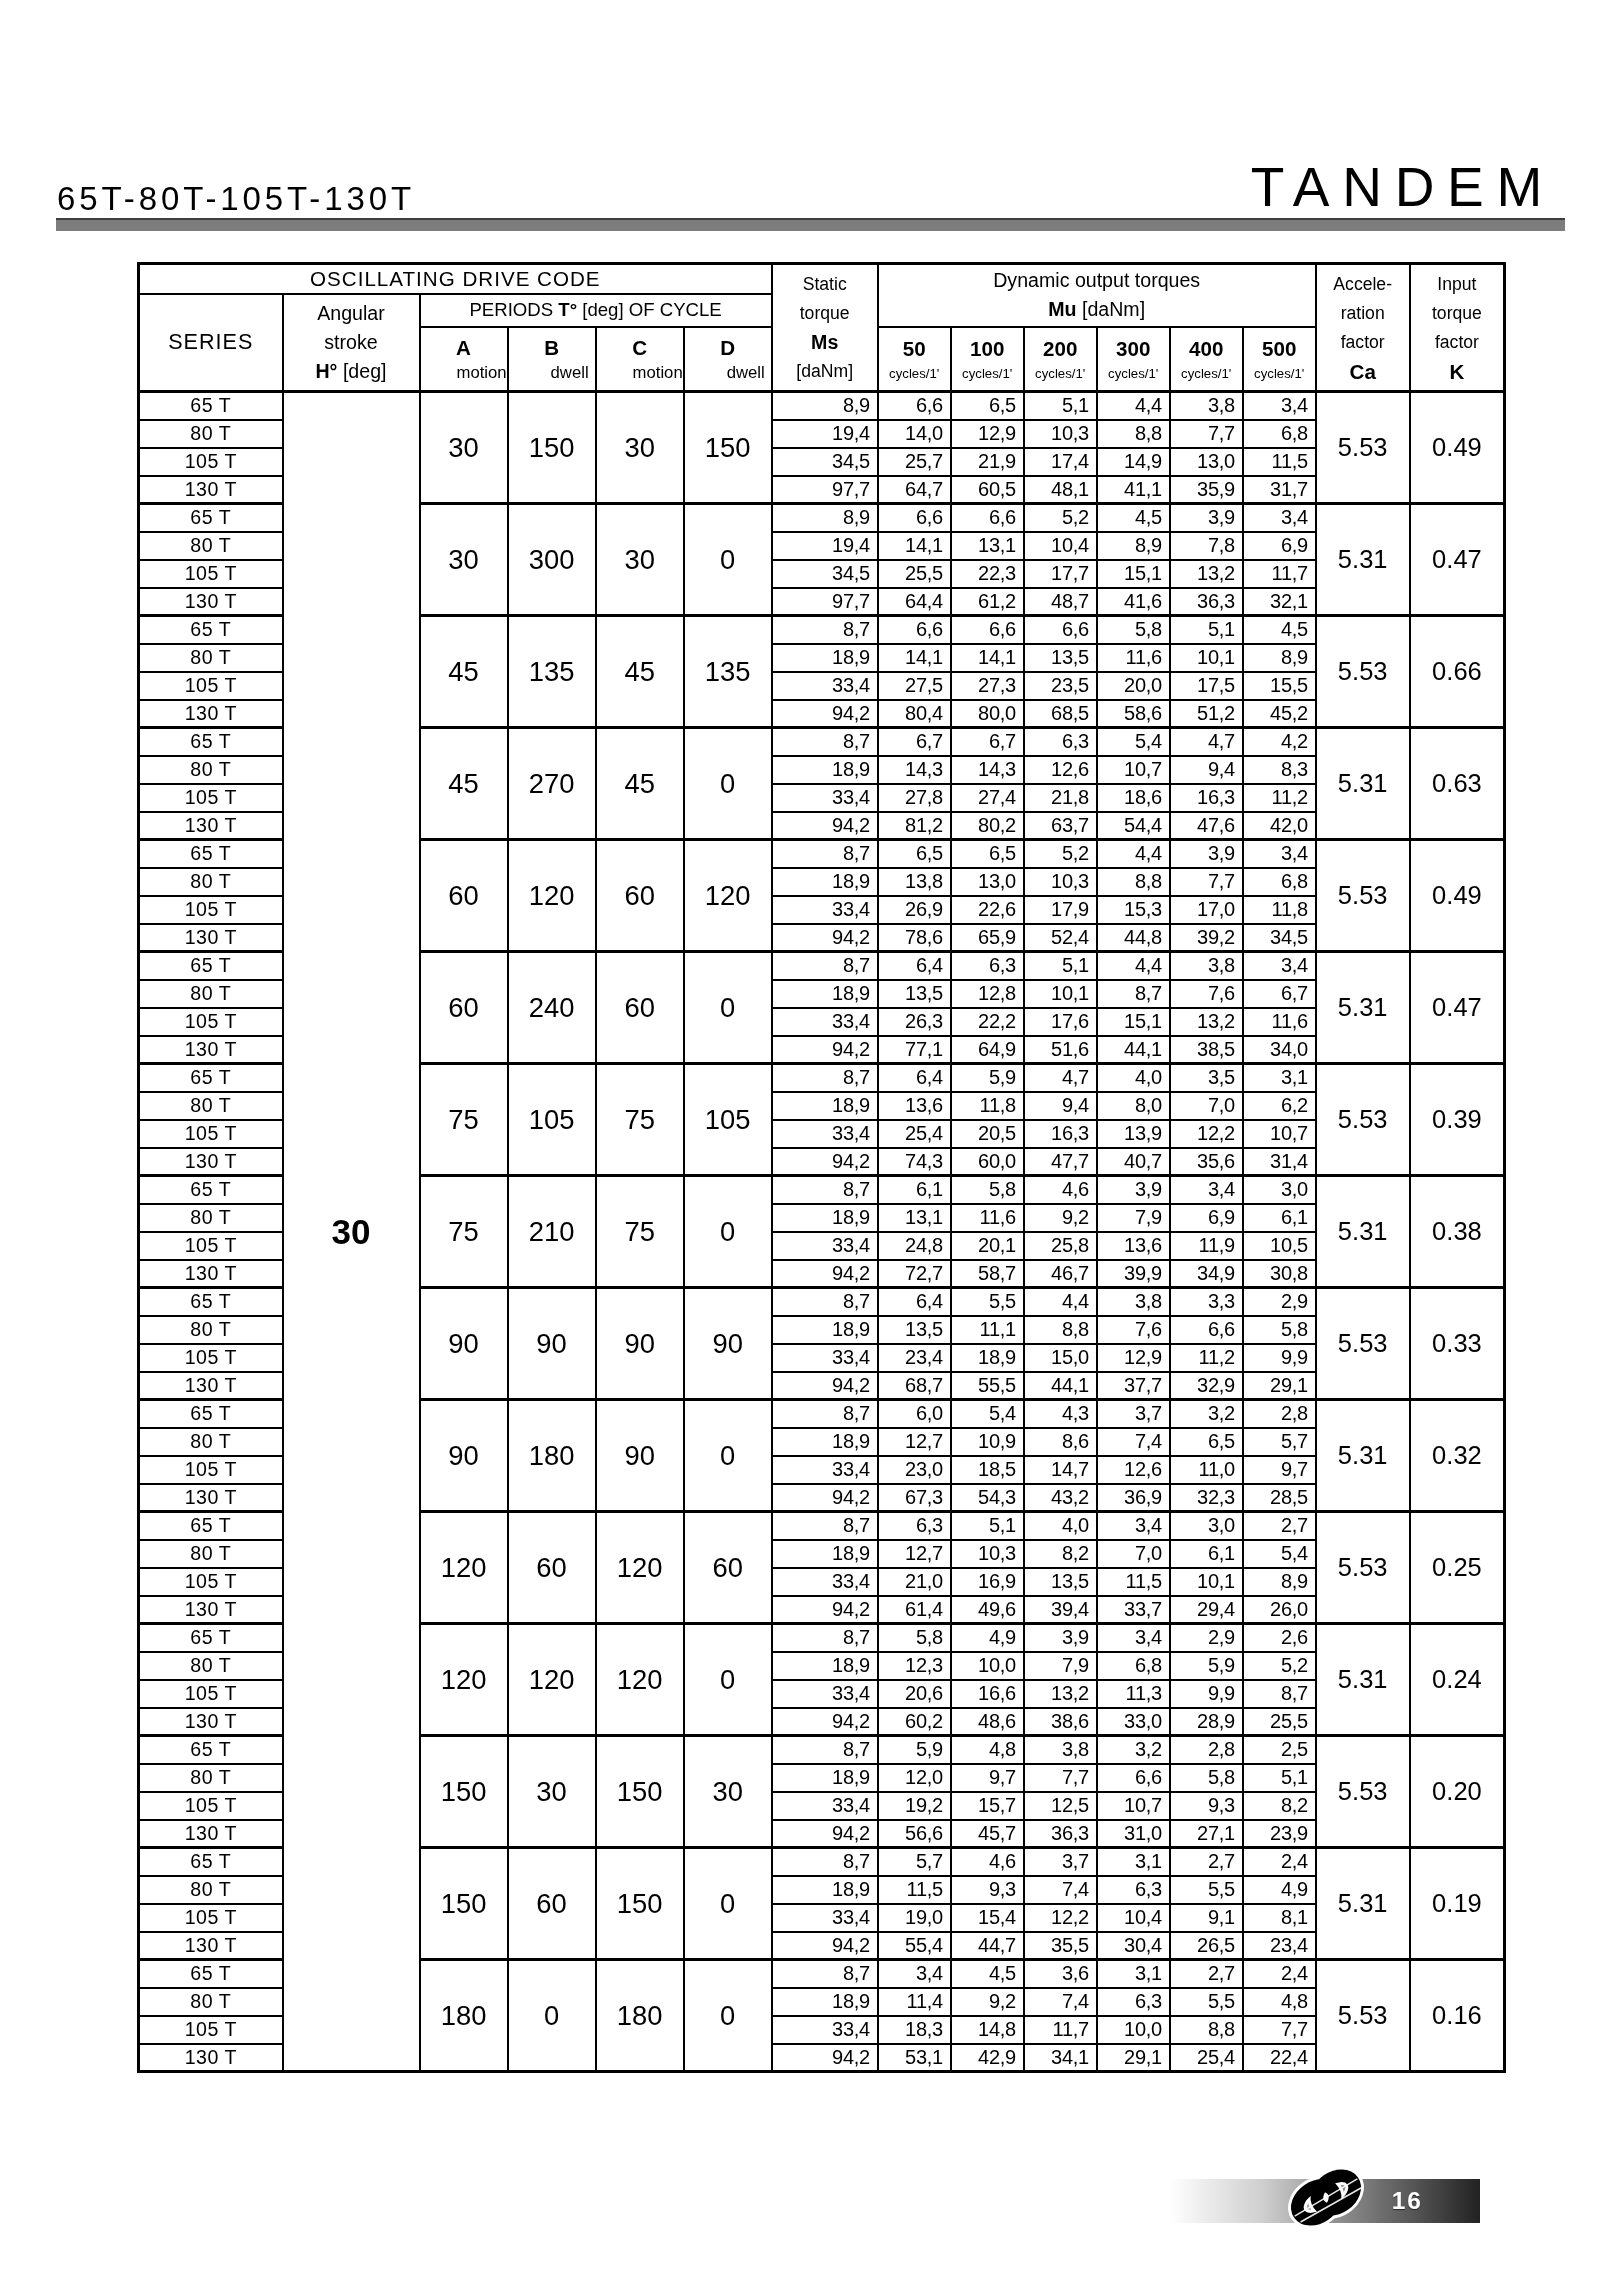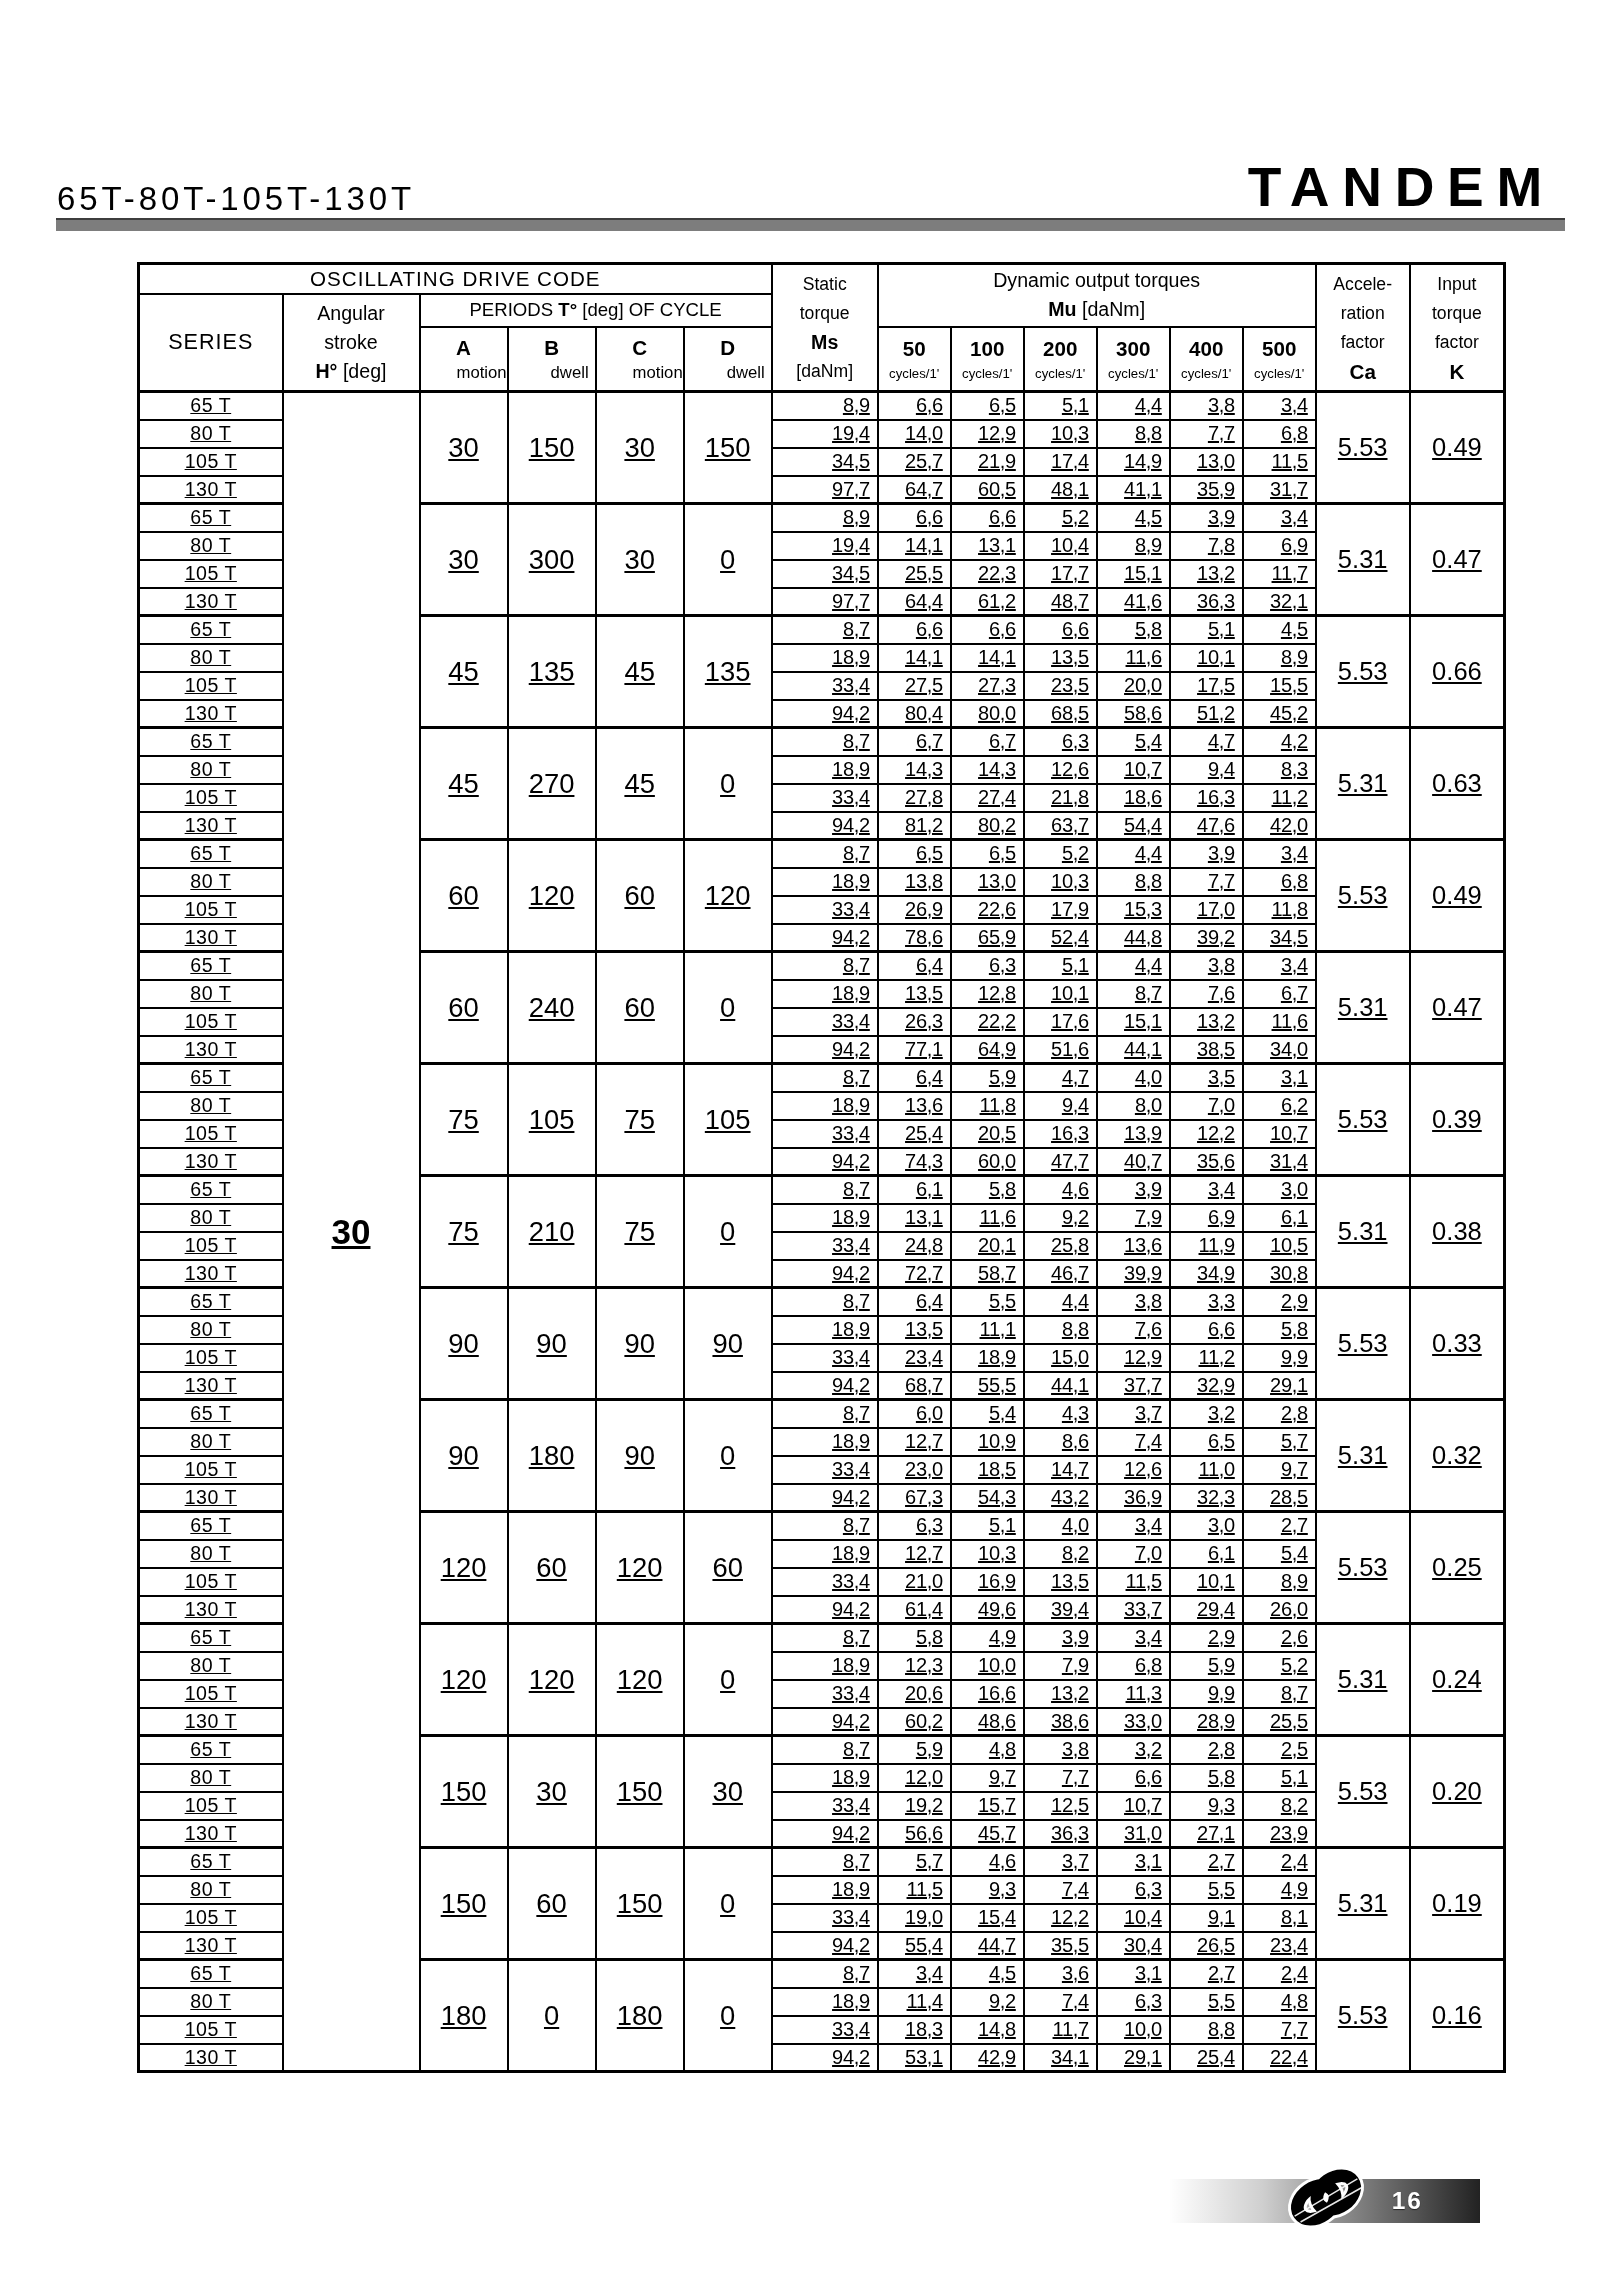--- a/index.html
+++ b/index.html
@@ -7,21 +7,21 @@
   body {
     width:1620px; height:2293px; position:relative;
     font-family:"Liberation Sans", sans-serif; color:#000;
   }
   .title-left {
     position:absolute; left:57px; top:180px;
     font-size:33px; letter-spacing:3.9px; font-weight:400;
   }
   .brand {
     position:absolute; right:65px; top:155px;
-    font-size:55px; letter-spacing:12.7px; font-weight:700;
+    font-size:55px; letter-spacing:12.7px; font-weight:400;
   }
   .rule {
     position:absolute; left:56px; top:218px; width:1509px; height:12.7px;
     background:#7d7d7d; border-top:2.9px solid #3e3e3e;
   }
   table.main {
     position:absolute; left:137px; top:262px;
     border-collapse:collapse; table-layout:fixed;
     border:3.9px solid #000;
   }
@@ -42,21 +42,21 @@
   .h-ms .sym { font-size:19.6px; }
   .h-dyn  { font-size:19.6px; line-height:29px; }
   .h-factor { font-size:17.6px; line-height:29px; }
   .h-factor .sym { font-size:20.6px; }
   .h-pcol .ltr { font-weight:bold; font-size:20.6px; line-height:29px; }
   .h-pcol .psub { font-size:16.7px; line-height:21.6px;padding-left:36px; }
   .h-speed .spd { font-weight:bold; font-size:20.6px; line-height:31px;text-align:center; }
   .h-speed .unit { font-size:13.2px; line-height:19.6px; }
   .bold { font-weight:bold; }
   
-  tbody tr { height:28px;text-decoration:underline; }
+  tbody tr { height:28px; }
   tr.group-start td { border-top:3.9px solid #000; }
   td.series { font-size:19.6px; letter-spacing:0.5px; }
   td.stroke { font-size:35px; font-weight:bold; }
   td.period { font-size:27.4px; }
   td.num { text-align:right; padding-right:6.9px; font-size:20px; letter-spacing:-0.3px; }
   td.factor { font-size:25.5px; }
   
   .footer-bar {
     position:absolute; left:1169px; top:2179px; width:311px; height:44px;
     background:linear-gradient(to right, #ffffff 0%, #cfcfcf 30%, #8e8e8e 55%, #222222 100%);

